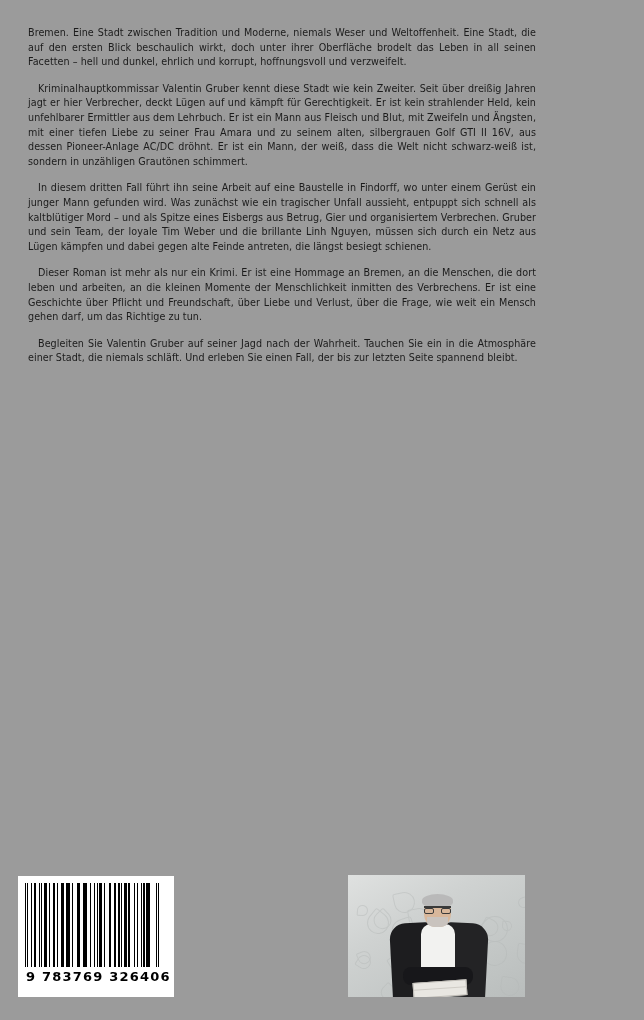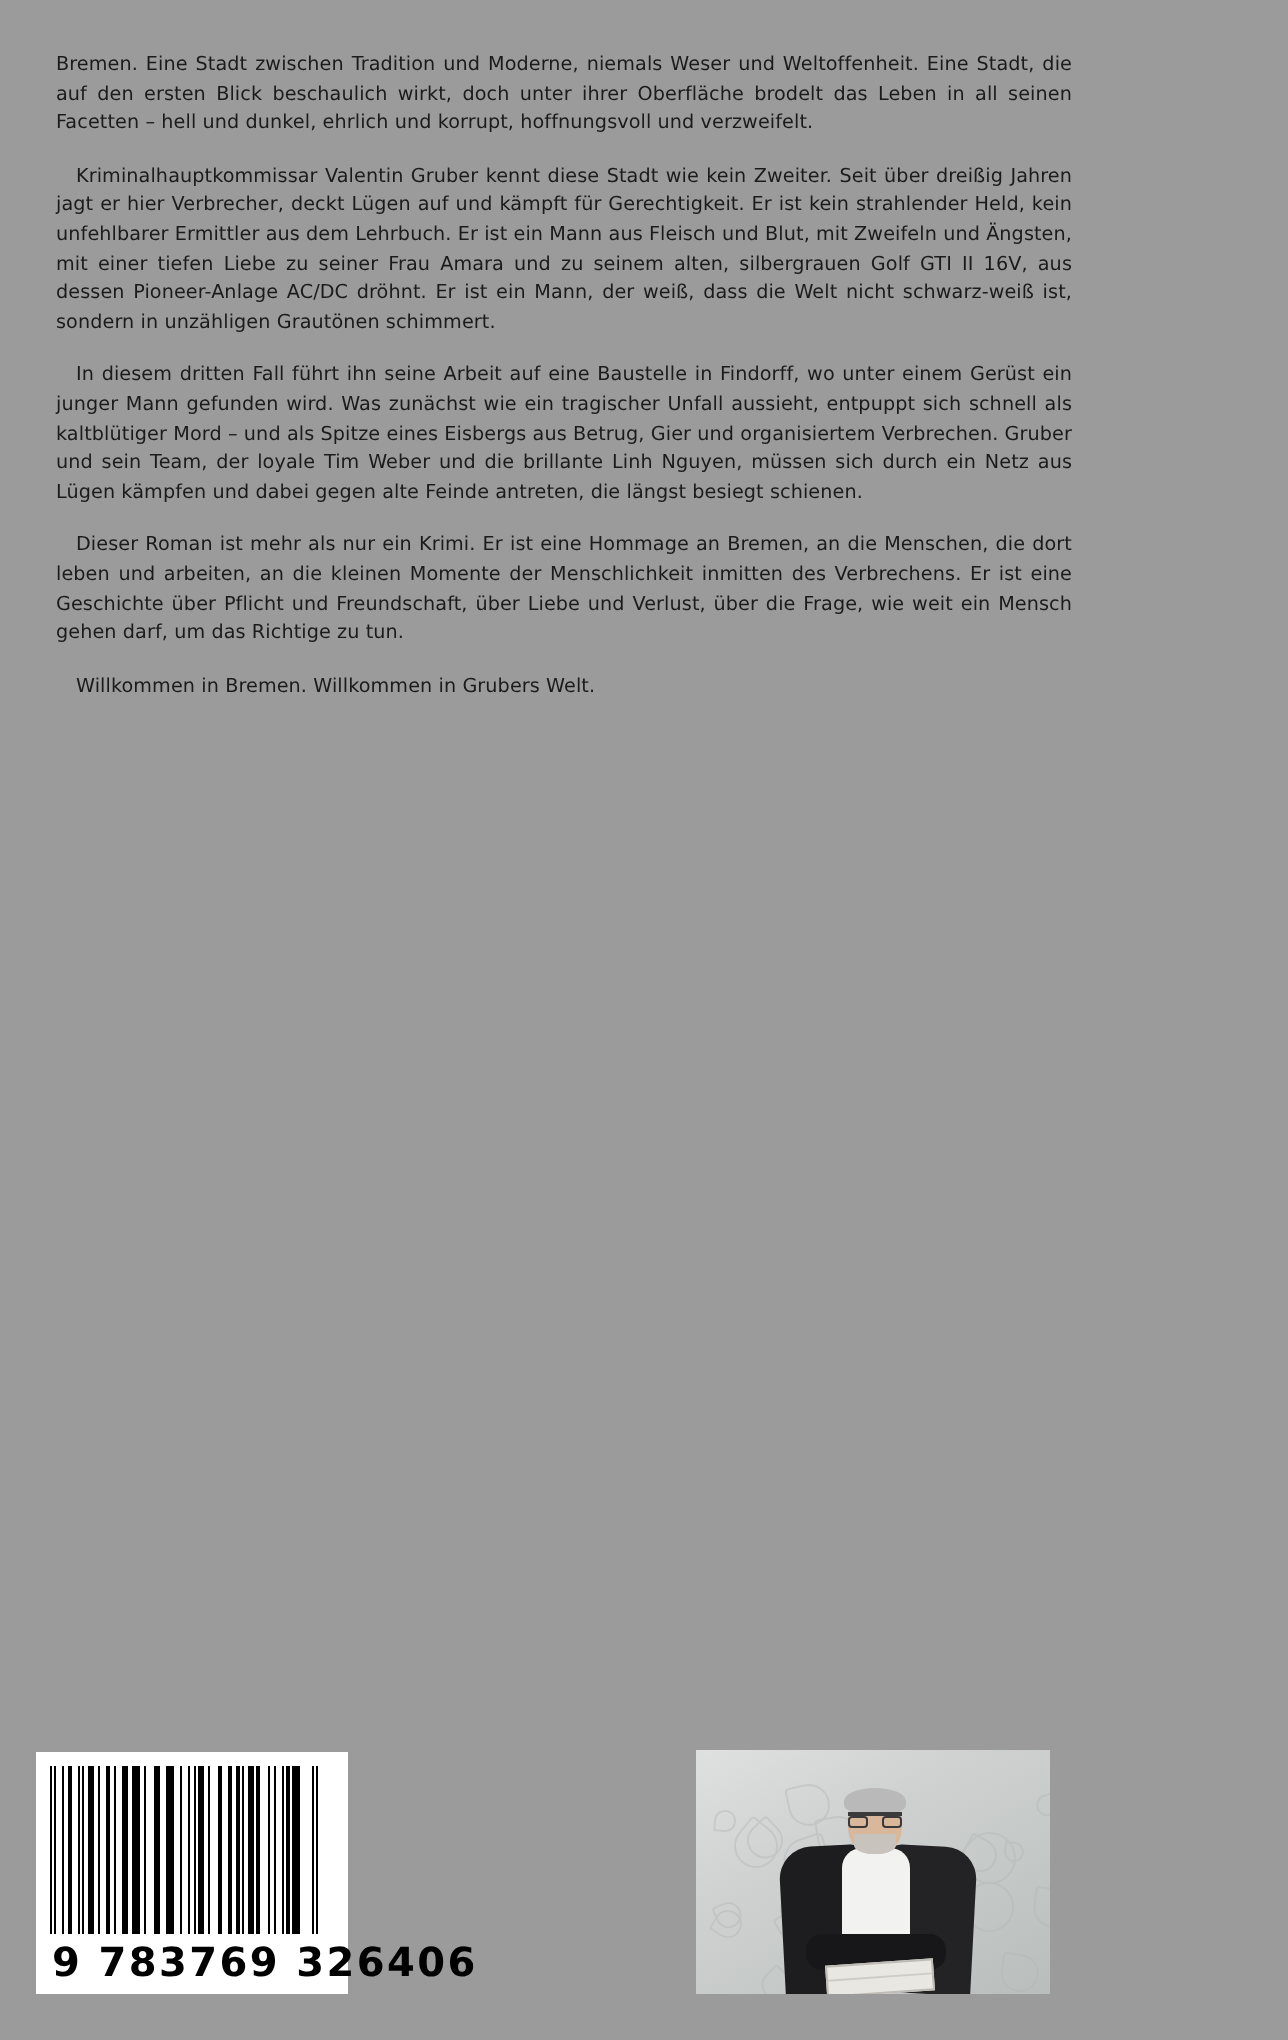--- a/index.html
+++ b/index.html
@@ -62,21 +62,21 @@
     overflow: hidden;
   }
   .barcode-bars span {
     display: block;
     height: 100%;
     background: #000;
   }
   .barcode-number {
     margin-top: 2px;
     font-family: "DejaVu Sans", sans-serif;
-    font-size: 20px;
+    font-size: 13px;
     font-weight: 700;
     letter-spacing: 1.2px;
     color: #000;
     text-align: left;
     padding-left: 1px;
     white-space: nowrap;
   }
 
   
   .author-photo {
@@ -217,21 +217,21 @@
 </head>
 <body>
 
 <div class="page">
 
   <div class="blurb">
     <p class="first">Bremen. Eine Stadt zwischen Tradition und Moderne, niemals Weser und Weltoffenheit. Eine Stadt, die auf den ersten Blick beschaulich wirkt, doch unter ihrer Oberfläche brodelt das Leben in all seinen Facetten – hell und dunkel, ehrlich und korrupt, hoffnungsvoll und verzweifelt.</p>
     <p>Kriminalhauptkommissar Valentin Gruber kennt diese Stadt wie kein Zweiter. Seit über dreißig Jahren jagt er hier Verbrecher, deckt Lügen auf und kämpft für Gerechtigkeit. Er ist kein strahlender Held, kein unfehlbarer Ermittler aus dem Lehrbuch. Er ist ein Mann aus Fleisch und Blut, mit Zweifeln und Ängsten, mit einer tiefen Liebe zu seiner Frau Amara und zu seinem alten, silbergrauen Golf GTI II 16V, aus dessen Pioneer-Anlage AC/DC dröhnt. Er ist ein Mann, der weiß, dass die Welt nicht schwarz-weiß ist, sondern in unzähligen Grautönen schimmert.</p>
     <p>In diesem dritten Fall führt ihn seine Arbeit auf eine Baustelle in Findorff, wo unter einem Gerüst ein junger Mann gefunden wird. Was zunächst wie ein tragischer Unfall aussieht, entpuppt sich schnell als kaltblütiger Mord – und als Spitze eines Eisbergs aus Betrug, Gier und organisiertem Verbrechen. Gruber und sein Team, der loyale Tim Weber und die brillante Linh Nguyen, müssen sich durch ein Netz aus Lügen kämpfen und dabei gegen alte Feinde antreten, die längst besiegt schienen.</p>
     <p>Dieser Roman ist mehr als nur ein Krimi. Er ist eine Hommage an Bremen, an die Menschen, die dort leben und arbeiten, an die kleinen Momente der Menschlichkeit inmitten des Verbrechens. Er ist eine Geschichte über Pflicht und Freundschaft, über Liebe und Verlust, über die Frage, wie weit ein Mensch gehen darf, um das Richtige zu tun.</p>
-    <p class="last">Willkommen in Bremen. Willkommen in Grubers Welt.</p>
+    <p>Begleiten Sie Valentin Gruber auf seiner Jagd nach der Wahrheit. Tauchen Sie ein in die Atmosphäre einer Stadt, die niemals schläft. Und erleben Sie einen Fall, der bis zur letzten Seite spannend bleibt.</p>
   </div>
 
   <div class="barcode-box">
     <div class="barcode-bars" id="barcode-bars">
         <span style="width: 1.15px; background: rgb(0, 0, 0);"></span>
         <span style="width: 1.15px; background: rgb(255, 255, 255);"></span>
         <span style="width: 1.15px; background: rgb(0, 0, 0);"></span>
         <span style="width: 2.3px; background: rgb(255, 255, 255);"></span>
         <span style="width: 1.15px; background: rgb(0, 0, 0);"></span>
         <span style="width: 2.3px; background: rgb(255, 255, 255);"></span>

